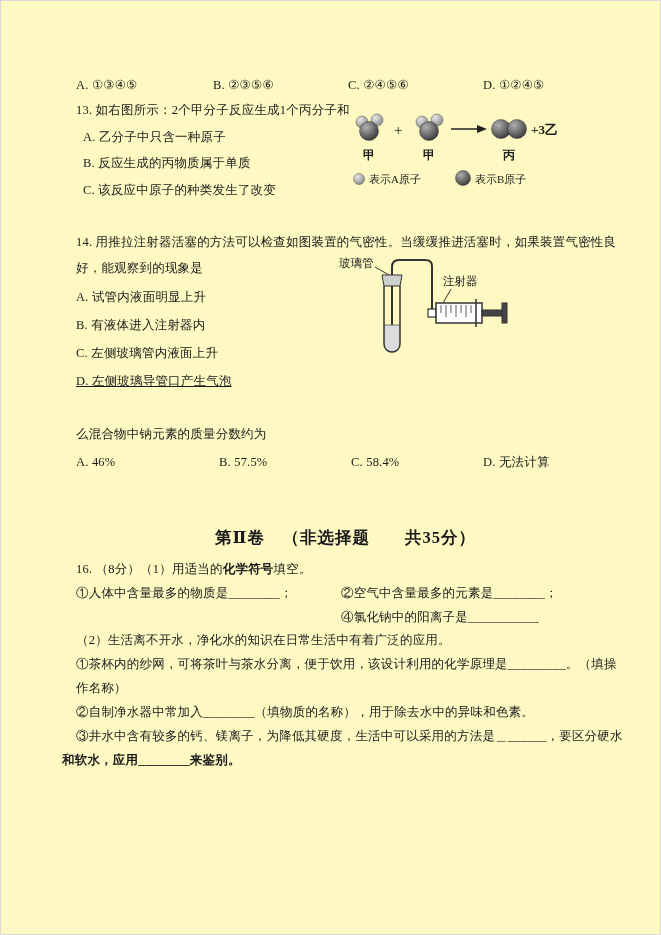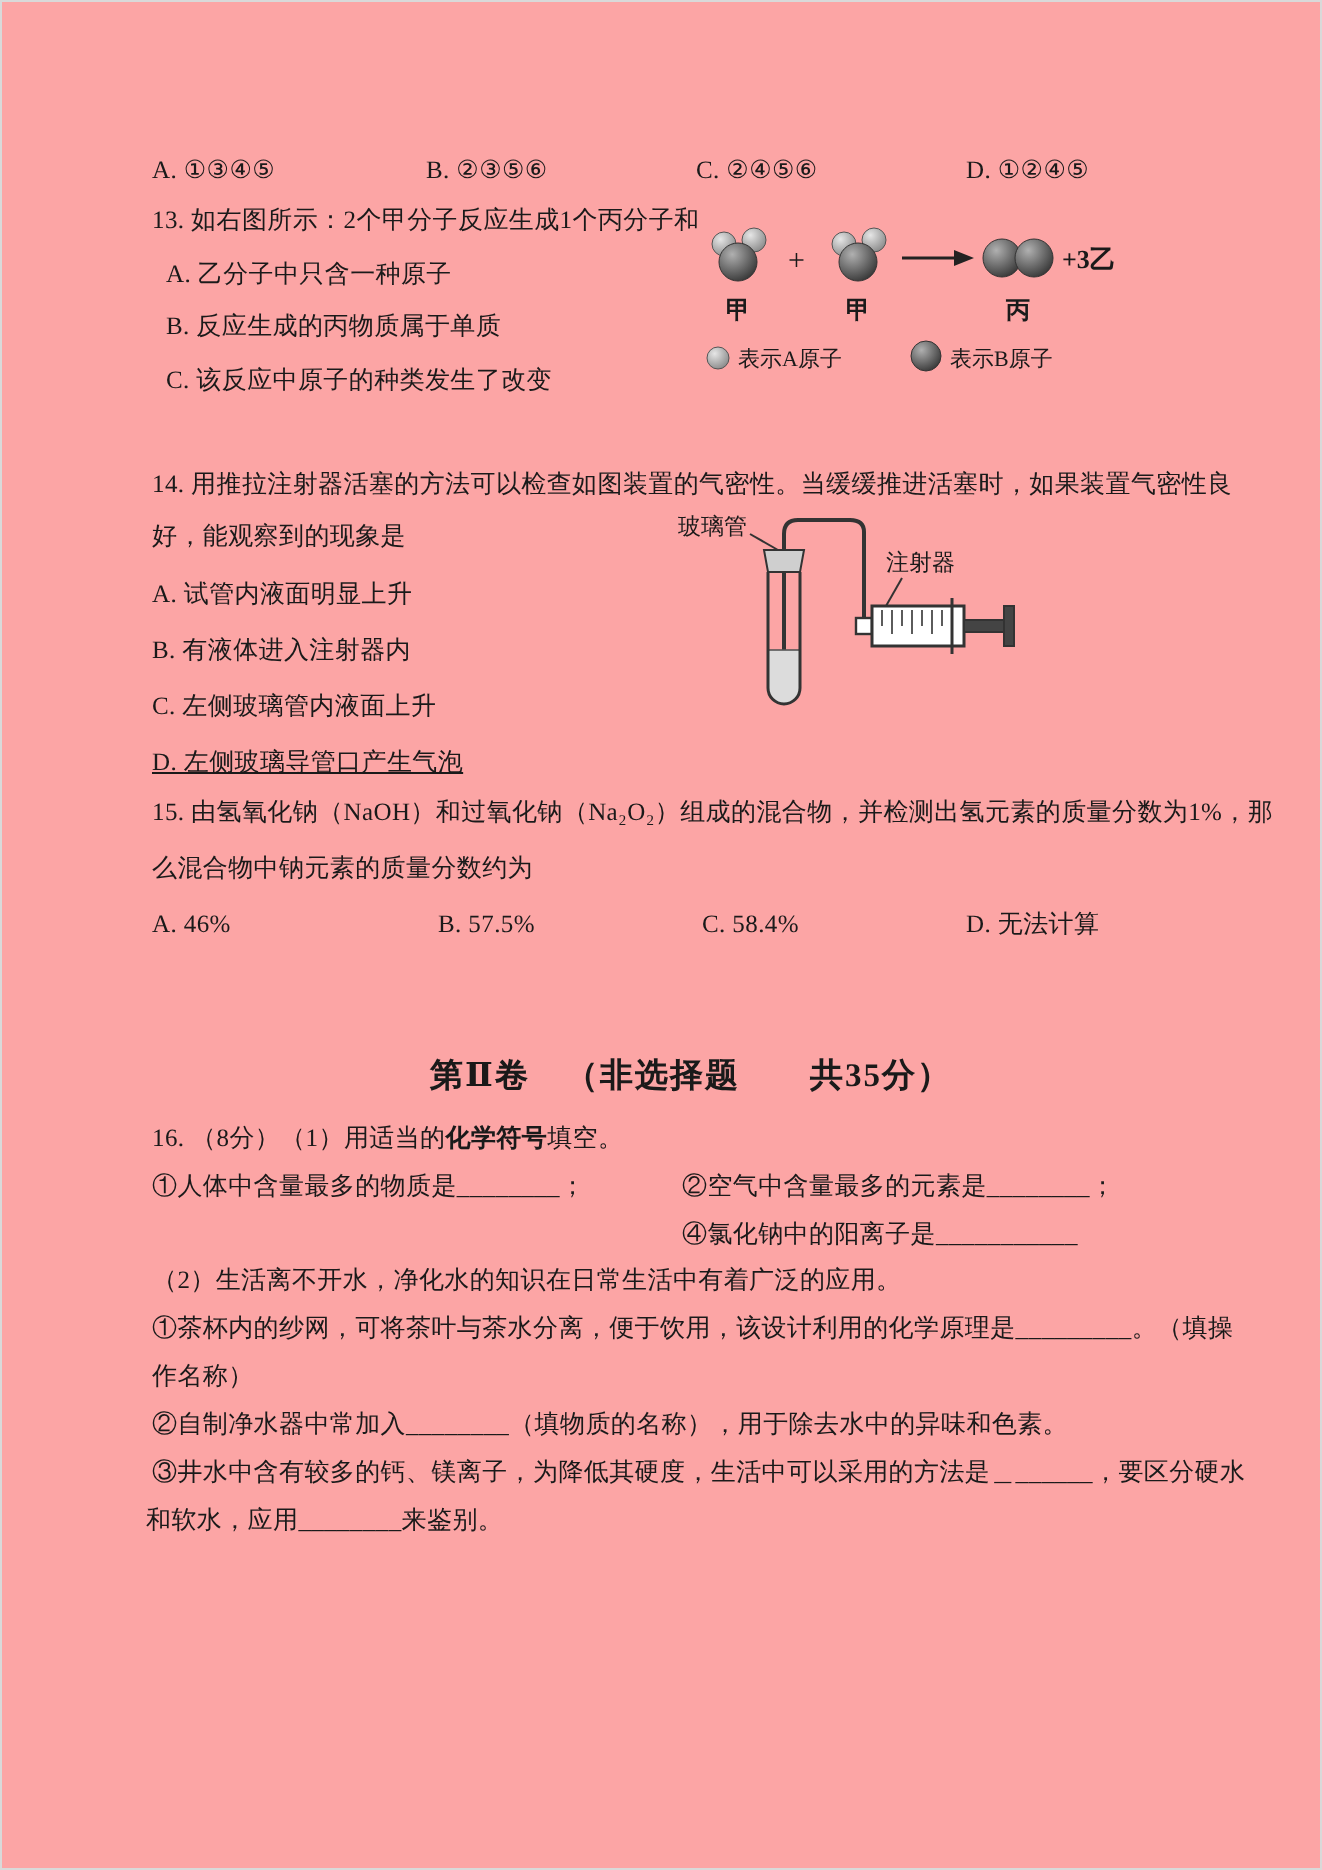--- a/index.html
+++ b/index.html
@@ -4,21 +4,21 @@
 <style>
   * { margin:0; padding:0; box-sizing:border-box; }
   html,body { background:#ffffff; }
   body {
     width:661px; height:935px;
     font-family:"Liberation Serif","DejaVu Serif",serif;
     color:#1a1a1a;
   }
   .page {
     position:relative; width:661px; height:935px;
-    background:#fca5a5; border:1px solid #d9d9d9; overflow:hidden;
+    background:#fef9c3; border:1px solid #d9d9d9; overflow:hidden;
   }
   .tl {
     position:absolute; font-size:12.5px; line-height:16px;
     white-space:nowrap; color:#1a1a1a; letter-spacing:0.2px;
   }
   .bold { font-weight:bold; }
   .section-title {
     position:absolute; left:0; width:661px; text-align:center;
     font-size:16.5px; font-weight:bold; letter-spacing:1px;padding-left:28px;
   }
@@ -126,21 +126,20 @@
         <line x1="130" y1="52" x2="130" y2="60" stroke="#333" stroke-width="0.8"></line>
         <line x1="135" y1="52" x2="135" y2="64" stroke="#333" stroke-width="0.8"></line>
         <line x1="140" y1="52" x2="140" y2="60" stroke="#333" stroke-width="0.8"></line>
         <line x1="145" y1="46" x2="145" y2="74" stroke="#333" stroke-width="1.5"></line>
         <rect x="151" y="57" width="20" height="6" fill="#444" stroke="#333" stroke-width="1"></rect>
         <rect x="171" y="50" width="5" height="20" fill="#444" stroke="#333" stroke-width="1"></rect>
       </g>
     </svg>
   </div>
 
-  <span class="tl" style="left:75px; top:397px;">15. 由氢氧化钠（NaOH）和过氧化钠（Na₂O₂）组成的混合物，并检测出氢元素的质量分数为1%，那</span>
   <span class="tl" style="left:75px; top:425px;">么混合物中钠元素的质量分数约为</span>
   <div>
     <span class="tl" style="left:75px;  top:453px;">A. 46%</span>
     <span class="tl" style="left:218px; top:453px;">B. 57.5%</span>
     <span class="tl" style="left:350px; top:453px;">C. 58.4%</span>
     <span class="tl" style="left:482px; top:453px;">D. 无法计算</span>
   </div>
 
   <div class="section-title" style="top:526px;">第Ⅱ卷　（非选择题　　共35分）</div>
 
@@ -150,15 +149,15 @@
 
   <span class="tl" style="left:75px;  top:584px;">①人体中含量最多的物质是________；</span>
   <span class="tl" style="left:340px; top:584px;">②空气中含量最多的元素是________；</span>
   <span class="tl" style="left:340px; top:608px;">④氯化钠中的阳离子是___________</span>
 
   <span class="tl" style="left:75px; top:631px;">（2）生活离不开水，净化水的知识在日常生活中有着广泛的应用。</span>
   <span class="tl" style="left:75px; top:655px;">①茶杯内的纱网，可将茶叶与茶水分离，便于饮用，该设计利用的化学原理是_________。（填操</span>
   <span class="tl" style="left:75px; top:679px;">作名称）</span>
   <span class="tl" style="left:75px; top:703px;">②自制净水器中常加入________（填物质的名称），用于除去水中的异味和色素。</span>
   <span class="tl" style="left:75px; top:727px;">③井水中含有较多的钙、镁离子，为降低其硬度，生活中可以采用的方法是＿______，要区分硬水</span>
-  <span class="tl" style="left:72px; top:751px;">和软水，应用________来鉴别。</span>
+  <span class="tl" style="left:61px; top:751px;font-weight:bold;">和软水，应用________来鉴别。</span>
 
 </div>
 
 </body></html>

